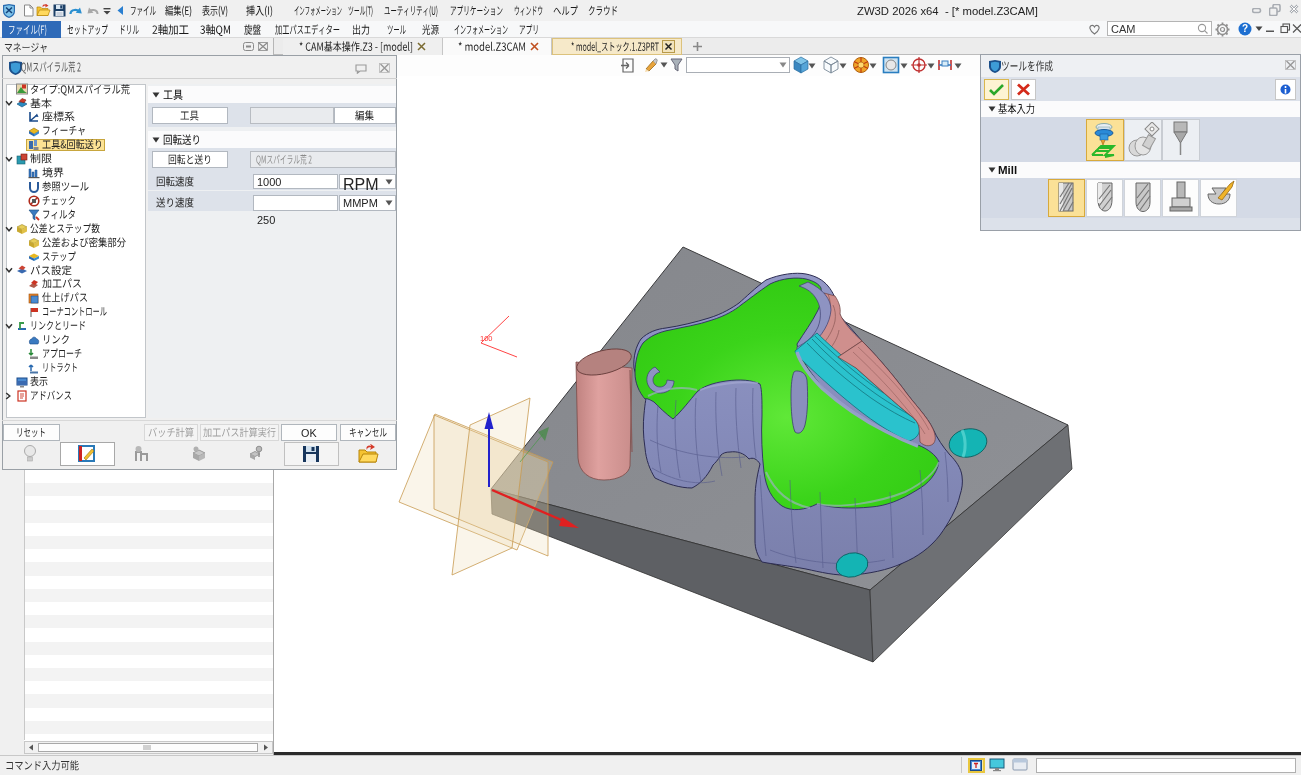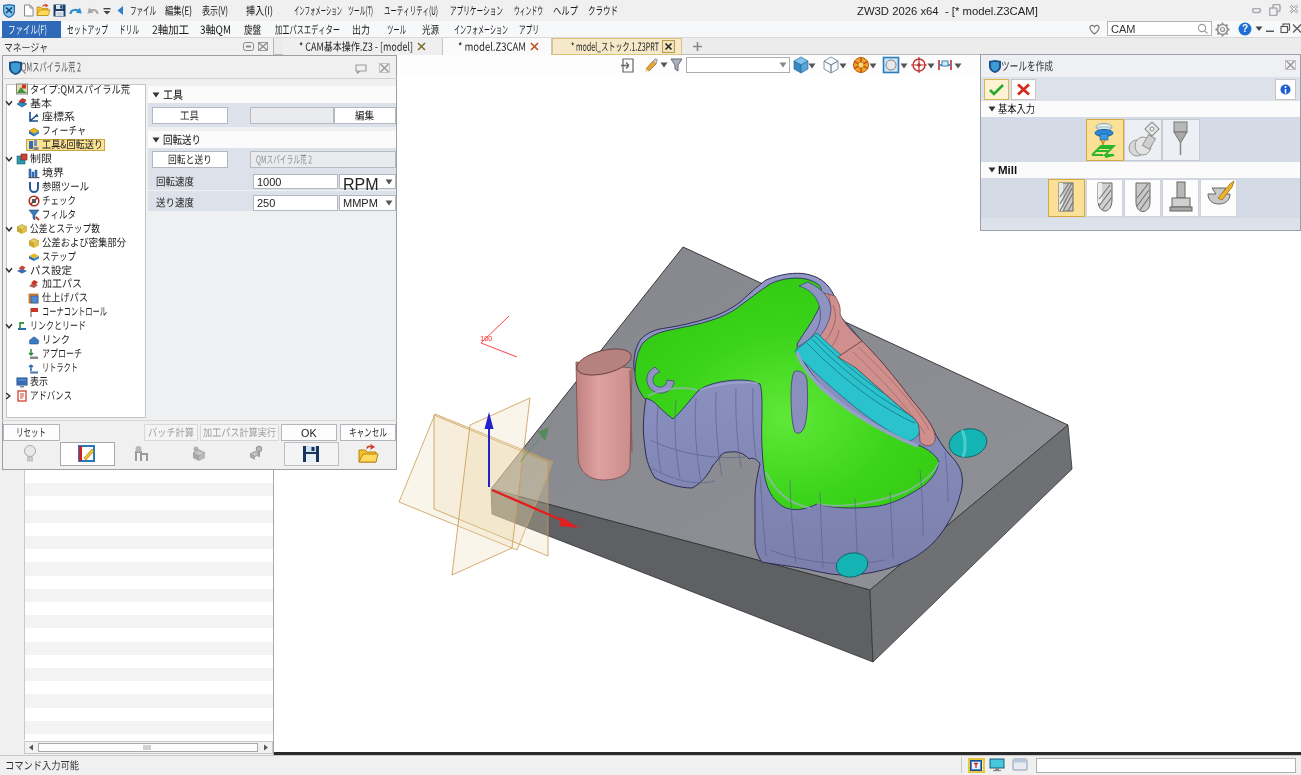--- a/index.html
+++ b/index.html
@@ -635,21 +635,21 @@
     <div class="abs" style="left:339px;top:173.5px;width:57px;height:15.5px;background:#fff;border:1px solid #b2b8c0;box-sizing:border-box"></div>
     <div class="t" style="left:343px;top:175.5px;font-size:16px;color:#222;">RPM</div>
     <svg class="abs" style="left:385px;top:178.5px" width="8" height="6">
       <path d="M0.5,0.5 L7.5,0.5 L4,5.5 Z" fill="#555"></path>
     </svg>
     <div class="abs" style="left:148px;top:191px;width:248px;height:20px;background:#dde2ea"></div>
     <svg style="position:absolute;left:156px;top:197px;overflow:visible" width="38" height="14">
       <path fill="#222" transform="scale(0.8636,1)" d="M0.7 1.1C1.4 1.6 2.2 2.3 2.5 2.9L3.2 2.3C2.8 1.8 2.0 1.1 1.3 0.6ZM4.3 0.6C4.7 1.2 5.1 1.9 5.2 2.4H3.9V3.2H6.5V4.4L6.4 4.7H3.5V5.4H6.4C6.1 6.4 5.5 7.5 3.6 8.2C3.8 8.4 4.0 8.7 4.1 8.8C5.9 8.1 6.7 7.0 7.0 6.1C7.6 7.4 8.5 8.4 9.9 8.9C10.1 8.7 10.3 8.4 10.5 8.2C9.0 7.8 8.1 6.8 7.6 5.4H10.4V4.7H7.3L7.3 4.4V3.2H10.1V2.4H5.3L6.0 2.1C5.9 1.6 5.4 0.9 5.0 0.4ZM8.7 0.3C8.4 0.9 8.0 1.7 7.6 2.2L8.3 2.4C8.7 2.0 9.1 1.2 9.5 0.6ZM2.9 4.7H0.5V5.4H2.1V8.2C1.5 8.7 0.9 9.2 0.4 9.5L0.8 10.4C1.4 9.9 2.0 9.4 2.5 8.9C3.2 9.8 4.2 10.2 5.6 10.2C6.9 10.3 9.1 10.3 10.3 10.2C10.4 10.0 10.5 9.6 10.6 9.4C9.3 9.5 6.8 9.5 5.6 9.4C4.4 9.4 3.4 9.0 2.9 8.2Z M14.7 0.9 13.8 0.9C13.7 1.2 13.7 1.5 13.7 1.8C13.5 2.7 13.3 4.3 13.3 5.4C13.3 6.1 13.4 6.7 13.5 7.1L14.3 7.0C14.2 6.5 14.2 6.1 14.3 5.7C14.4 4.2 15.7 2.2 17.1 2.2C18.2 2.2 18.8 3.5 18.8 5.2C18.8 8.0 16.9 9.0 14.6 9.3L15.1 10.1C17.8 9.6 19.7 8.3 19.7 5.2C19.7 2.9 18.7 1.5 17.2 1.5C15.8 1.5 14.7 2.8 14.2 3.9C14.3 3.2 14.5 1.7 14.7 0.9Z M22.7 1.1C23.4 1.6 24.2 2.3 24.5 2.9L25.2 2.3C24.8 1.8 24.0 1.1 23.3 0.6ZM24.9 4.7H22.5V5.4H24.1V8.2C23.5 8.7 22.9 9.2 22.4 9.5L22.8 10.4C23.4 9.9 24.0 9.4 24.5 8.9C25.2 9.8 26.2 10.2 27.6 10.2C28.9 10.3 31.1 10.3 32.3 10.2C32.4 10.0 32.5 9.6 32.6 9.4C31.3 9.5 28.8 9.5 27.6 9.4C26.4 9.4 25.4 9.0 24.9 8.2ZM26.7 3.8H28.5V5.2H26.7ZM29.3 3.8H31.1V5.2H29.3ZM28.5 0.3V1.5H25.5V2.2H28.5V3.1H26.0V5.8H28.0C27.4 6.8 26.3 7.6 25.3 8.1C25.5 8.2 25.7 8.5 25.8 8.7C26.8 8.2 27.8 7.3 28.5 6.3V9.0H29.3V6.4C30.0 7.3 31.0 8.2 31.9 8.7C32.0 8.5 32.3 8.2 32.5 8.0C31.5 7.6 30.3 6.7 29.6 5.8H31.9V3.1H29.3V2.2H32.4V1.5H29.3V0.3Z M37.2 2.5V3.4H35.5V4.1H37.2V5.9H41.5V4.1H43.3V3.4H41.5V2.5H40.7V3.4H38.0V2.5ZM40.7 4.1V5.3H38.0V4.1ZM41.3 7.3C40.9 7.9 40.2 8.3 39.5 8.7C38.7 8.3 38.1 7.9 37.7 7.3ZM35.6 6.6V7.3H37.3L36.9 7.5C37.3 8.1 37.9 8.6 38.6 9.1C37.6 9.4 36.4 9.6 35.2 9.8C35.3 9.9 35.5 10.3 35.6 10.4C36.9 10.3 38.3 10.0 39.5 9.5C40.5 10.0 41.7 10.3 43.1 10.5C43.2 10.3 43.4 9.9 43.6 9.8C42.4 9.6 41.3 9.4 40.3 9.1C41.3 8.5 42.0 7.8 42.5 6.9L42.0 6.6L41.9 6.6ZM34.3 1.4V4.6C34.3 6.2 34.3 8.4 33.3 10.0C33.5 10.1 33.9 10.3 34.0 10.5C35.0 8.8 35.1 6.3 35.1 4.6V2.2H43.4V1.4H39.2V0.3H38.4V1.4Z"></path>
     </svg>
     <div class="abs" style="left:253px;top:195px;width:85px;height:15.5px;background:#fff;border:1px solid #b2b8c0;box-sizing:border-box"></div>
-    <div class="t" style="left:257px;top:197px;font-size:11px;color:#222;text-align:center;">250</div>
+    <div class="t" style="left:257px;top:214px;font-size:11px;color:#222;text-align:center;">250</div>
     <div class="abs" style="left:339px;top:195px;width:57px;height:15.5px;background:#fff;border:1px solid #b2b8c0;box-sizing:border-box"></div>
     <div class="t" style="left:343px;top:197px;font-size:11px;color:#222;">MMPM</div>
     <svg class="abs" style="left:385px;top:200px" width="8" height="6">
       <path d="M0.5,0.5 L7.5,0.5 L4,5.5 Z" fill="#555"></path>
     </svg>
     <div class="abs" style="left:2px;top:420px;width:395px;height:1px;background:#d8d8d8"></div>
     <div class="abs" style="left:3px;top:424px;width:57px;height:17px;background:#fdfdfd;border:1px solid #b0b6bc;box-sizing:border-box"></div>
     <svg style="position:absolute;left:16px;top:426.5px;overflow:visible" width="30" height="14">
       <path fill="#222" transform="scale(0.6944,1)" d="M8.4 1.2H7.4C7.4 1.5 7.4 1.8 7.4 2.1C7.4 2.5 7.4 3.4 7.4 3.8C7.4 5.9 7.3 6.8 6.5 7.7C5.9 8.4 4.9 8.8 3.9 9.1L4.6 9.8C5.4 9.6 6.5 9.1 7.2 8.3C8.0 7.3 8.3 6.5 8.3 3.9C8.3 3.5 8.3 2.6 8.3 2.1C8.3 1.8 8.4 1.5 8.4 1.2ZM3.4 1.3H2.4C2.4 1.5 2.4 1.9 2.4 2.1C2.4 2.4 2.4 5.2 2.4 5.7C2.4 6.0 2.4 6.3 2.4 6.5H3.4C3.3 6.3 3.3 5.9 3.3 5.7C3.3 5.2 3.3 2.4 3.3 2.1C3.3 1.8 3.3 1.5 3.4 1.3Z M20.4 3.2 19.7 2.7C19.6 2.8 19.4 2.8 19.2 2.9C18.7 3.0 16.8 3.4 15.0 3.7V2.0C15.0 1.7 15.0 1.4 15.1 1.0H14.0C14.1 1.4 14.1 1.7 14.1 2.0V3.9C13.0 4.1 11.9 4.3 11.4 4.4L11.6 5.2L14.1 4.7V8.0C14.1 9.1 14.5 9.6 16.5 9.6C17.8 9.6 18.9 9.5 19.9 9.4L19.9 8.4C18.8 8.7 17.8 8.8 16.5 8.8C15.2 8.8 15.0 8.5 15.0 7.8V4.6L19.1 3.7C18.7 4.4 17.9 5.6 17.1 6.3L17.9 6.8C18.8 5.9 19.6 4.5 20.1 3.6C20.2 3.5 20.3 3.3 20.4 3.2Z M26.8 3.2 26.0 3.4C26.2 3.9 26.8 5.3 26.9 5.8L27.7 5.5C27.5 5.0 27.0 3.6 26.8 3.2ZM30.7 3.8 29.8 3.5C29.6 4.9 29.1 6.2 28.3 7.2C27.4 8.3 26.0 9.1 24.8 9.5L25.5 10.2C26.7 9.7 28.0 8.9 29.0 7.6C29.8 6.7 30.3 5.5 30.6 4.3C30.6 4.2 30.7 4.0 30.7 3.8ZM24.3 3.7 23.5 4.0C23.7 4.4 24.3 5.9 24.5 6.5L25.3 6.2C25.1 5.6 24.5 4.2 24.3 3.7Z M36.0 8.4C36.0 8.8 36.0 9.4 36.0 9.7H37.0C37.0 9.4 36.9 8.8 36.9 8.4L36.9 4.9C38.1 5.3 40.0 6.0 41.2 6.6L41.5 5.7C40.4 5.1 38.4 4.4 36.9 3.9V2.2C36.9 1.8 37.0 1.4 37.0 1.0H36.0C36.0 1.4 36.0 1.9 36.0 2.2C36.0 3.1 36.0 7.8 36.0 8.4Z"></path>
     </svg>

